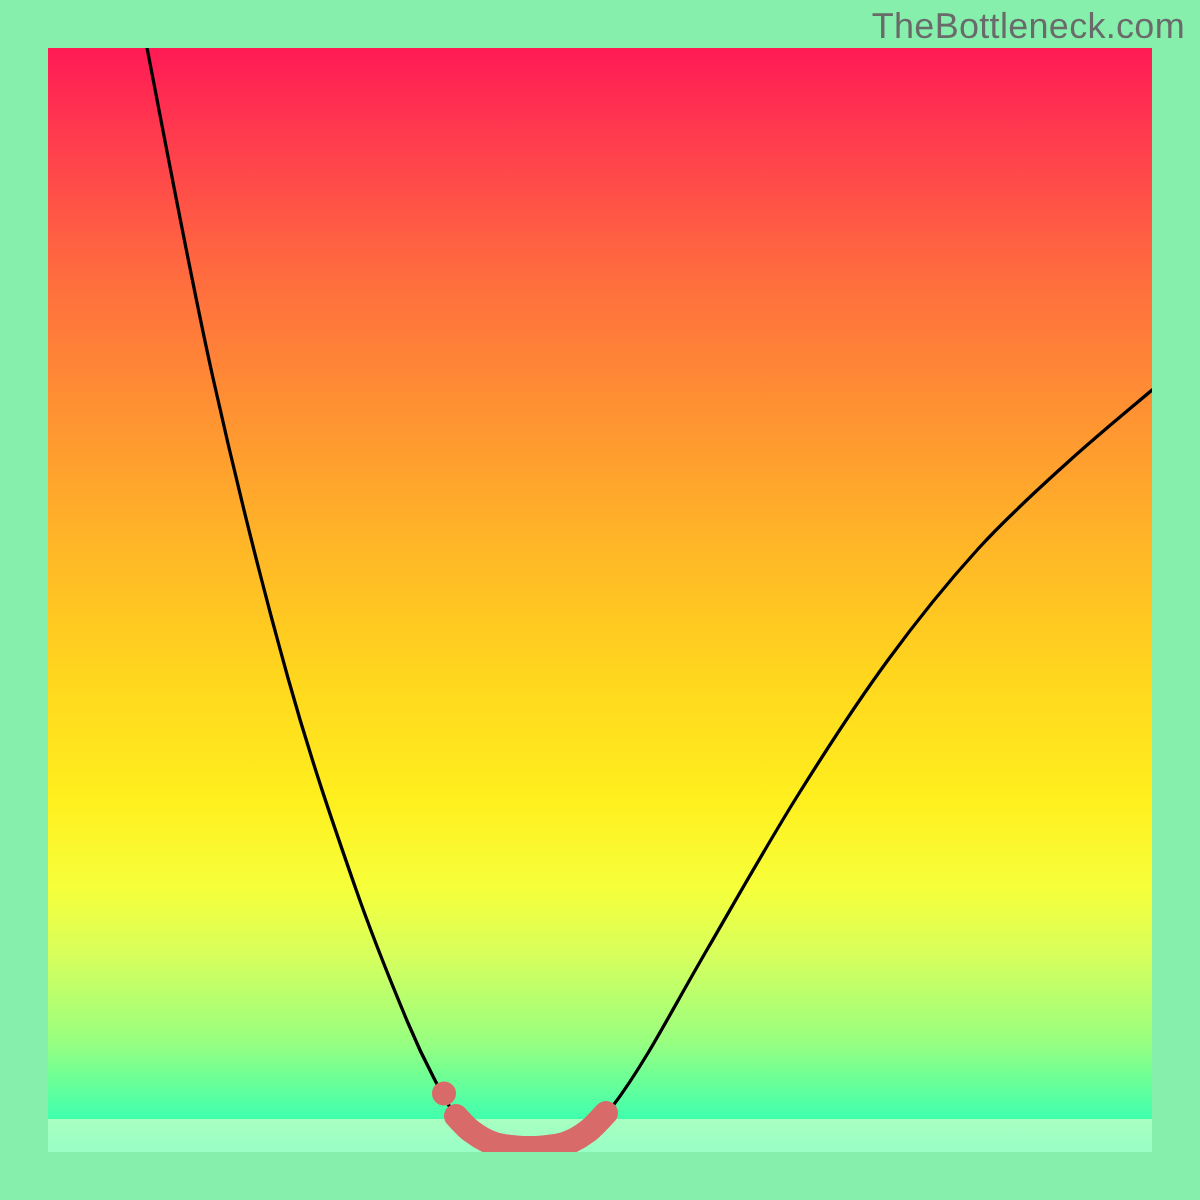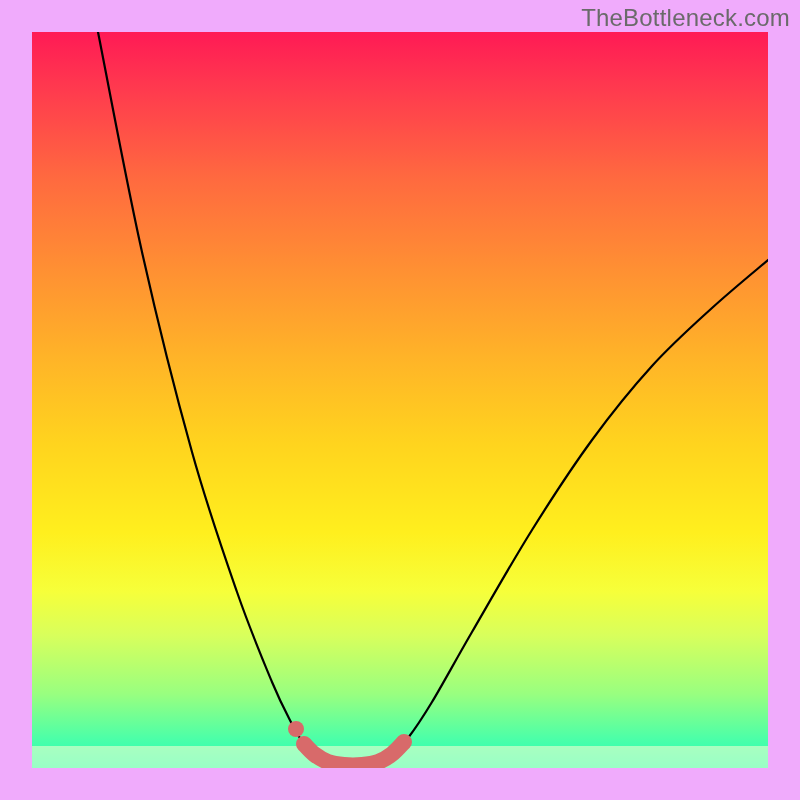--- a/index.html
+++ b/index.html
@@ -8,21 +8,21 @@
     width: 800px;
     height: 800px;
     background: #000;
     overflow: hidden;
     font-family: Arial, Helvetica, sans-serif;
   }
   .frame {
     position: absolute;
     left: 0; top: 0;
     width: 800px; height: 800px;
-    background: #f0abfc;
+    background: #86efac;
   }
   .plot-area {
     position: absolute;
     left: 32px;
     top: 32px;
     width: 736px;
     height: 736px;
     overflow: hidden;
   }
   .gradient-bg {

